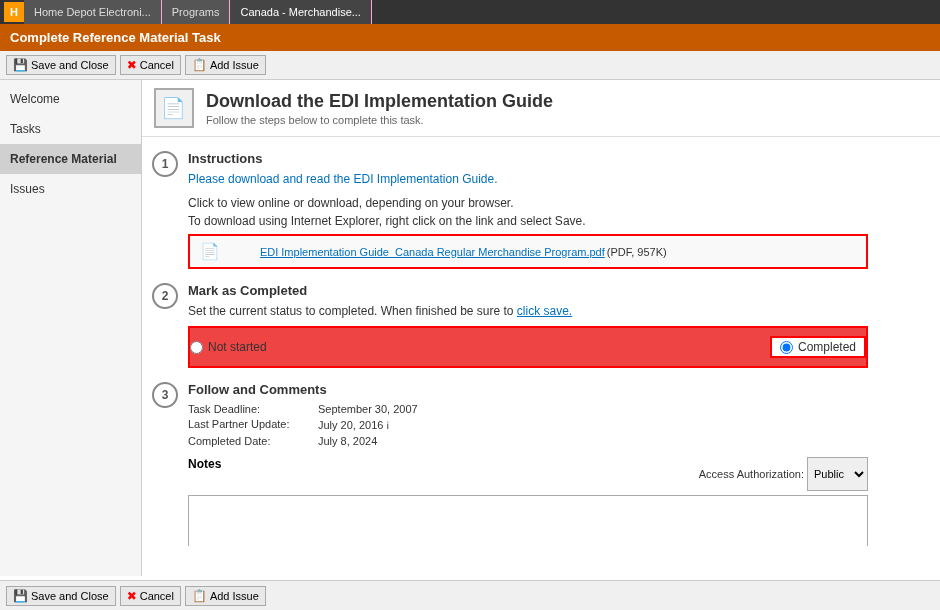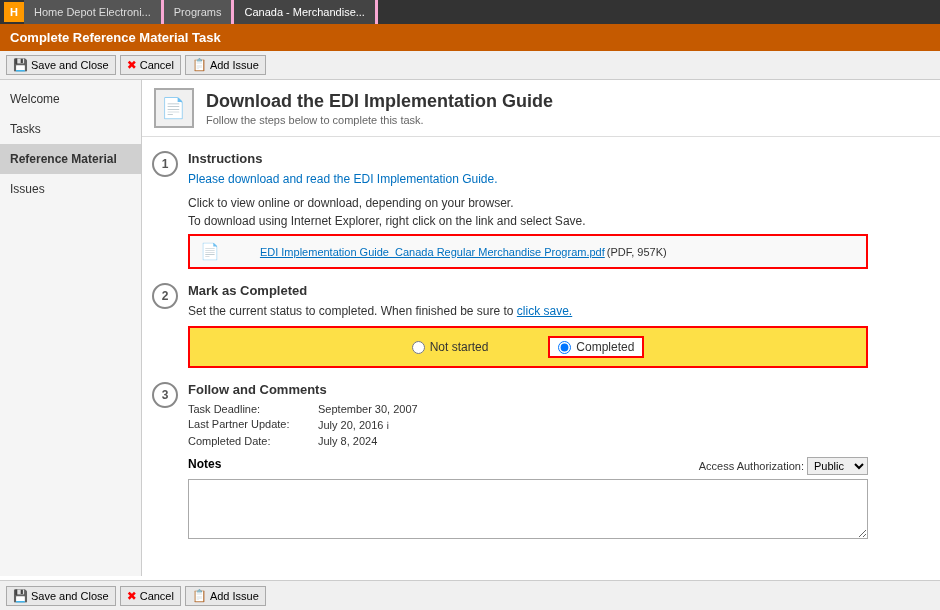--- a/index.html
+++ b/index.html
@@ -16,21 +16,21 @@
       background: #f90;
       width: 20px; height: 20px;
       margin-left: 4px;
       display: flex; align-items: center; justify-content: center;
       color: white; font-weight: bold; font-size: 11px;
     }
     .tab {
       display: inline-flex; align-items: center;
       background: #555; color: #ddd;
       padding: 2px 10px; height: 24px;
-      font-size: 11px; border-right: 3px solid #f9a8d4;
+      font-size: 11px; border-right: 1px solid #f9a8d4;
     }
     .tab.active { background: #444; color: #fff; }
 
     
     .page-header {
       background: #c55a00;
       color: white;
       font-size: 13px;
       font-weight: bold;
       padding: 6px 10px;
@@ -138,25 +138,25 @@
     .file-icon { font-size: 16px; margin-right: 8px; color: #444; }
     .file-link { color: #0070c0; text-decoration: underline; font-size: 11px; cursor: pointer; margin-left: 32px; }
     .file-size { font-size: 11px; color: #333; margin-left: 2px; }
 
     
     .radio-group {
       border: 2px solid red;
       padding: 8px 0;
       display: flex;
       align-items: center;
-      justify-content: center;
+      justify-content: space-between;
       gap: 60px;
       max-width: 680px;
       margin-top: 8px;
-      background: #fde047;
+      background: #ef4444;
     }
     .radio-label {
       display: flex; align-items: center; gap: 5px;
       font-size: 12px; color: #333;
       cursor: pointer;
     }
     input[type="radio"] { cursor: pointer; }
 
     
     .completed-selected {
@@ -172,21 +172,21 @@
     .notes-value { font-size: 11px; color: #333; }
     .notes-value .info-icon { font-size: 10px; cursor: pointer; }
 
     .notes-header {
       display: flex; align-items: flex-start; justify-content: space-between;
       margin-top: 10px; margin-bottom: 4px;
     }
     .notes-header-left { font-size: 12px; font-weight: bold; }
     .notes-header-right { font-size: 11px; color: #333; }
     .access-select {
-      font-size: 11px; padding: 1px 2px; border: 1px solid #aaa;
+      font-size: 11px; padding: 9px 2px; border: 1px solid #aaa;
     }
 
     textarea.notes-textarea {
       width: 100%; max-width: 680px;
       height: 60px;
       border: 1px solid #aaa;
       resize: vertical;
       font-size: 11px;
       padding: 3px;
     }

